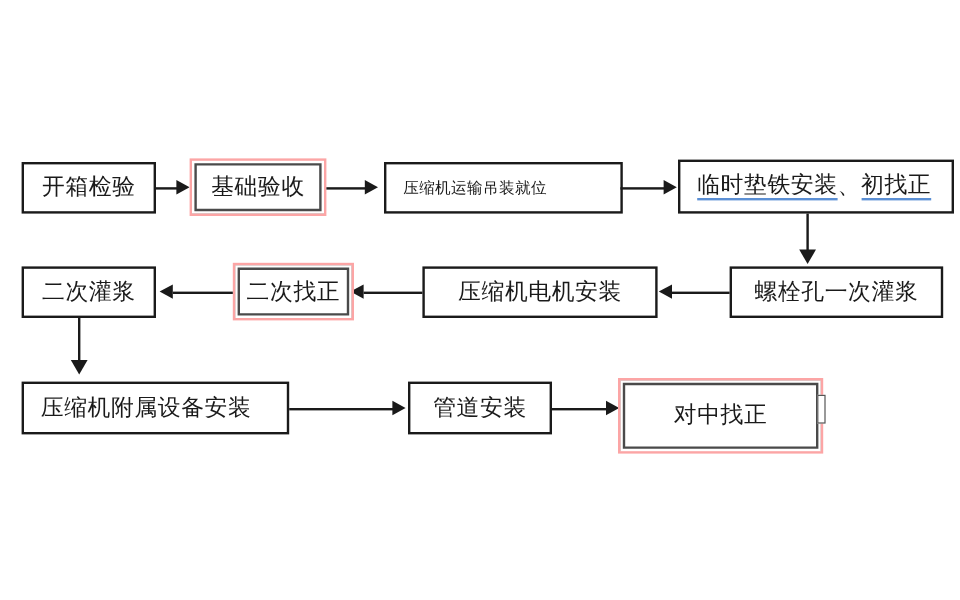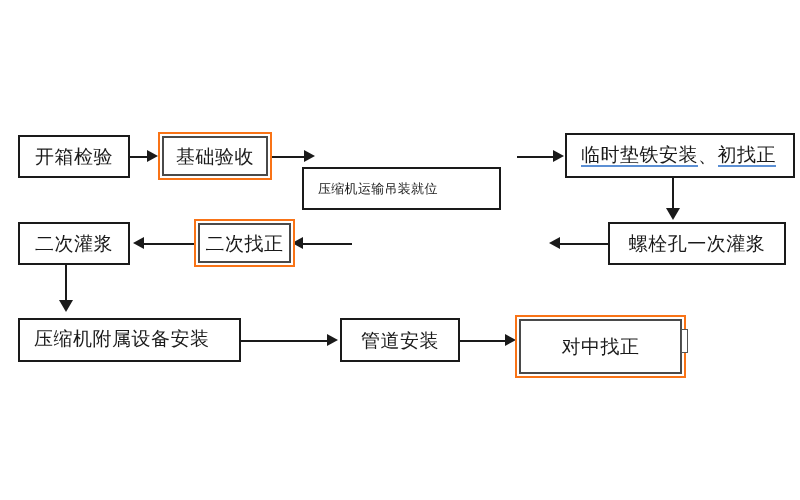--- a/index.html
+++ b/index.html
@@ -28,21 +28,21 @@
     align-items: center;
     justify-content: center;
     color: #1a1a1a;
     font-size: 19px;
     line-height: 1;
     letter-spacing: 0.5px;
     white-space: nowrap;
   }
   
   .node.double {
-    border: 2px solid #f97316;
+    border: 2px solid #fca5a5;
     box-shadow: inset 0 0 0 2px #ffffff, inset 0 0 0 4px #4a4a4a;
   }
   .node.small-text {
     font-size: 13px;
     justify-content: flex-start;
     padding-left: 14px;
     letter-spacing: 0.3px;
   }
   .node.left-text {
     justify-content: flex-start;
@@ -106,21 +106,21 @@
   <div class="hline" style="left:130px; top:156px; width:19px;"></div>
   <div class="arrow right" style="left:147px; top:150px;"></div>
 
   <div class="node double" style="left:158px; top:132px; width:114px; height:48px;">
     <span>基础验收</span>
   </div>
 
   <div class="hline" style="left:272px; top:156px; width:34px;"></div>
   <div class="arrow right" style="left:304px; top:150px;"></div>
 
-  <div class="node small-text" style="left:302px; top:135px; width:199px; height:43px;margin-top:32px;">
+  <div class="node small-text" style="left:320px; top:135px; width:199px; height:43px;">
     <span>压缩机运输吊装就位</span>
   </div>
 
   <div class="hline" style="left:517px; top:156px; width:38px;"></div>
   <div class="arrow right" style="left:553px; top:150px;"></div>
 
   <div class="node left-text" style="left:565px; top:133px; width:230px; height:45px;">
     <span class="label-underlined">临时垫铁安装</span>
       <span>、</span>
       <span class="label-underlined">初找正</span>
@@ -129,39 +129,42 @@
   <div class="vline" style="left:672px; top:178px; height:32px;"></div>
   <div class="arrow down" style="left:666px; top:208px;"></div>
 
   <div class="node" style="left:608px; top:222px; width:178px; height:43px;">
     <span>螺栓孔一次灌浆</span>
   </div>
 
   <div class="hline" style="left:560px; top:243px; width:48px;"></div>
   <div class="arrow left" style="left:549px; top:237px;"></div>
 
+  <div class="node" style="left:352px; top:222px; width:196px; height:43px;">
+    <span>压缩机电机安装</span>
+  </div>
 
   <div class="hline" style="left:303px; top:243px; width:49px;"></div>
   <div class="arrow left" style="left:292px; top:237px;"></div>
 
   <div class="node double" style="left:194px; top:219px; width:101px; height:48px;">
     <span>二次找正</span>
   </div>
 
   <div class="hline" style="left:144px; top:243px; width:50px;"></div>
   <div class="arrow left" style="left:133px; top:237px;"></div>
 
   <div class="node" style="left:18px; top:222px; width:112px; height:43px;">
     <span>二次灌浆</span>
   </div>
 
   <div class="vline" style="left:65px; top:265px; height:37px;"></div>
   <div class="arrow down" style="left:59px; top:300px;"></div>
 
-  <div class="node left-text" style="left:18px; top:318px; width:223px; height:44px;font-family:Liberation Mono, monospace;">
+  <div class="node left-text" style="left:18px; top:318px; width:223px; height:44px;">
     <span>压缩机附属设备安装</span>
   </div>
 
   <div class="hline" style="left:241px; top:340px; width:88px;"></div>
   <div class="arrow right" style="left:327px; top:334px;"></div>
 
   <div class="node" style="left:340px; top:318px; width:120px; height:44px;">
     <span>管道安装</span>
   </div>
 

